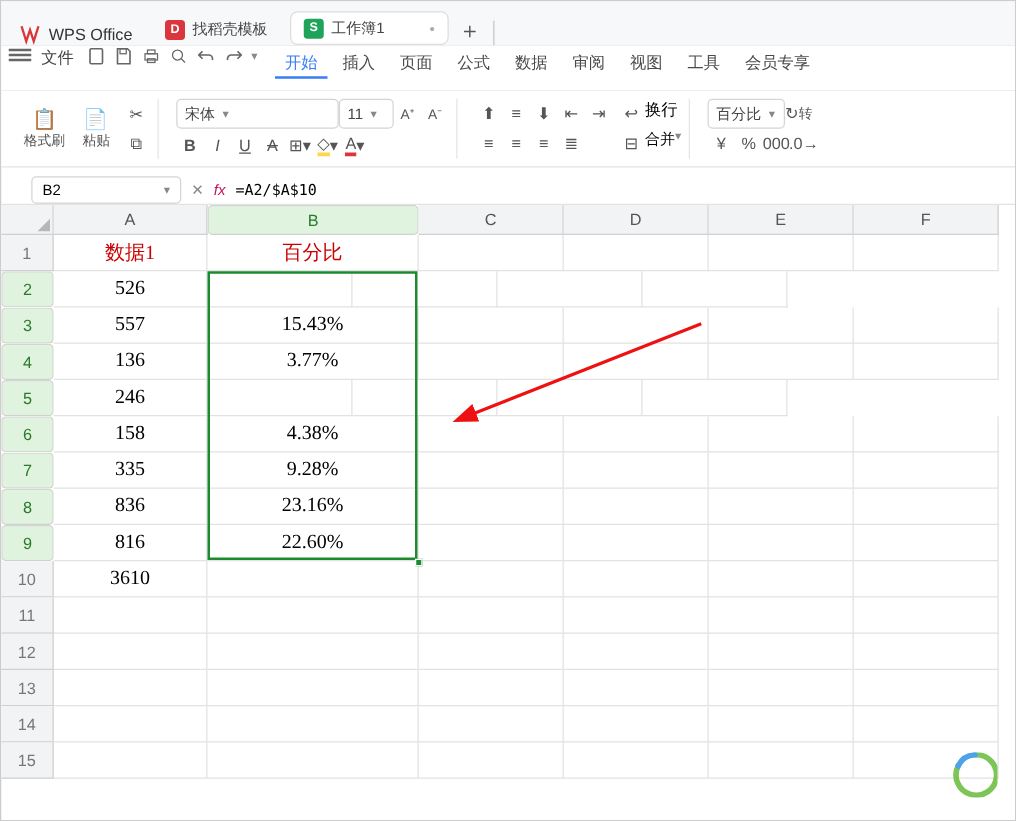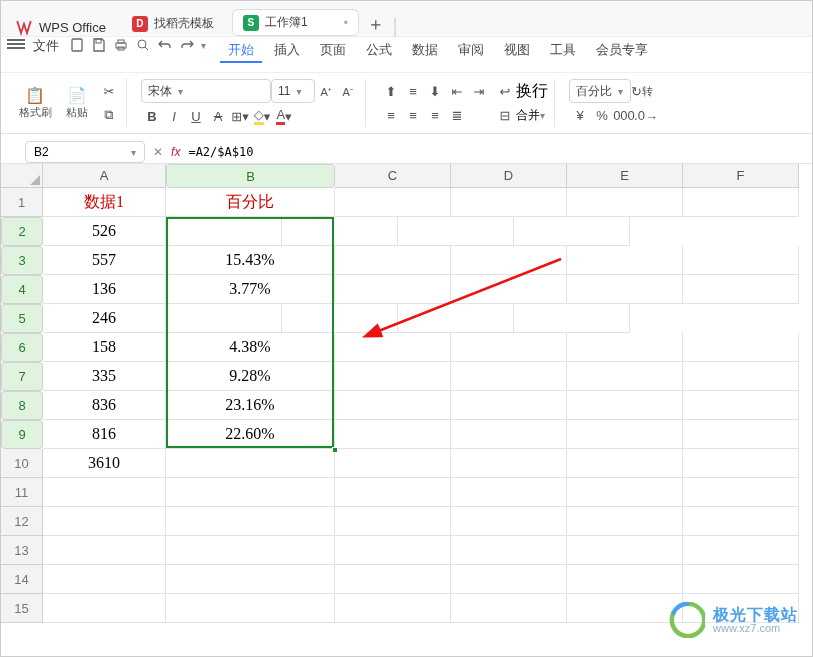--- a/index.html
+++ b/index.html
@@ -20,21 +20,21 @@
 .threeLines{width:18px;height:14px;display:inline-block}
 .threeLines span{display:block;height:2px;background:#666;margin:2px 0}
 .file-lbl{font-size:13px;color:#444;margin-left:4px;margin-right:6px}
 .qab{display:flex;align-items:center;gap:6px;margin-right:10px}
 .ribbon{background:#fff;padding:6px 8px;display:flex;align-items:stretch;gap:8px;border-bottom:1px solid #e3e3e3}
 .rgroup{display:flex;align-items:center;gap:4px;padding:0 6px;border-right:1px solid #e5e5e5}
 .rgroup:last-child{border-right:none}
 .rbtn{display:flex;flex-direction:column;align-items:center;justify-content:center;padding:2px 4px;font-size:11px;color:#555;border-radius:4px;min-width:34px}
 .rbtn .ico{font-size:16px;height:18px;display:flex;align-items:center;justify-content:center}
 .rcol{display:flex;flex-direction:column;justify-content:space-around;height:48px}
-.rrow{display:flex;align-items:center;gap:0;height:24px}
+.rrow{display:flex;align-items:flex-start;gap:0;height:24px}
 .sel{border:1px solid #d4d4d4;border-radius:4px;height:24px;padding:0 6px;font-size:12px;display:flex;align-items:center;gap:6px;background:#fff;color:#444}
 .sel.chev::after{content:"▾";color:#888;font-size:10px}
 .minibtn{width:22px;height:22px;display:inline-flex;align-items:center;justify-content:center;font-size:13px;color:#555;border-radius:3px}
 .formulabar{height:30px;display:flex;align-items:flex-end;padding:0 24px;gap:8px;border-bottom:1px solid #e3e3e3}
 .namebox{width:120px;height:22px;border:1px solid #d4d4d4;border-radius:4px;display:flex;align-items:center;padding:0 8px;font-size:12px;justify-content:space-between}
 .fxbox{flex:1;height:22px;display:flex;align-items:center;font-size:12px;gap:8px}
 .grid{position:relative;user-select:none}
 .corner{position:absolute;left:0;top:0;width:42px;height:24px;background:#f2f3f5;border-right:1px solid #d0d0d0;border-bottom:1px solid #d0d0d0}
 .corner::after{content:"";position:absolute;right:2px;bottom:2px;width:0;height:0;border-right:10px solid #b7b7b7;border-top:10px solid transparent}
 .colhdrs{position:absolute;left:42px;top:0;height:24px;display:flex}
@@ -173,21 +173,21 @@
       <div class="rrow">
         <span class="minibtn">≡</span>
         <span class="minibtn">≡</span>
         <span class="minibtn">≡</span>
         <span class="minibtn">≣</span>
       </div>
     </div>
     <div class="rcol">
       <div class="rrow">
           <span class="minibtn">↩</span>
-          <span style="font-size:16px">换行</span>
+          <span style="font-size:13px">换行</span>
         </div>
       <div class="rrow">
           <span class="minibtn">⊟</span>
           <span style="font-size:12px">合并</span>
           <span style="font-size:10px;color:#888">▾</span>
         </div>
     </div>
   </div>
   <div class="rgroup" style="border-right:none">
     <div class="rcol">
@@ -376,17 +376,13 @@
       </defs>
       <line x1="200" y1="5" x2="15" y2="78" stroke="#e11" stroke-width="2.5" marker-end="url(#ah)"></line>
     </svg>
 </div>
 
 <div class="watermark">
   <svg class="wmlogo" viewBox="0 0 40 40">
       <path d="M20 2 A18 18 0 1 1 5 12" fill="none" stroke="#6fbf44" stroke-width="5" stroke-linecap="round"></path>
       <path d="M20 2 A18 18 0 0 0 5 12" fill="none" stroke="#3a99e8" stroke-width="5" stroke-linecap="round"></path>
     </svg>
-  <div class="wmtxt">
-    <span class="wm1">极光下载站</span>
-    <span class="wm2">www.xz7.com</span>
-  </div>
 </div>
 
 </body></html>

